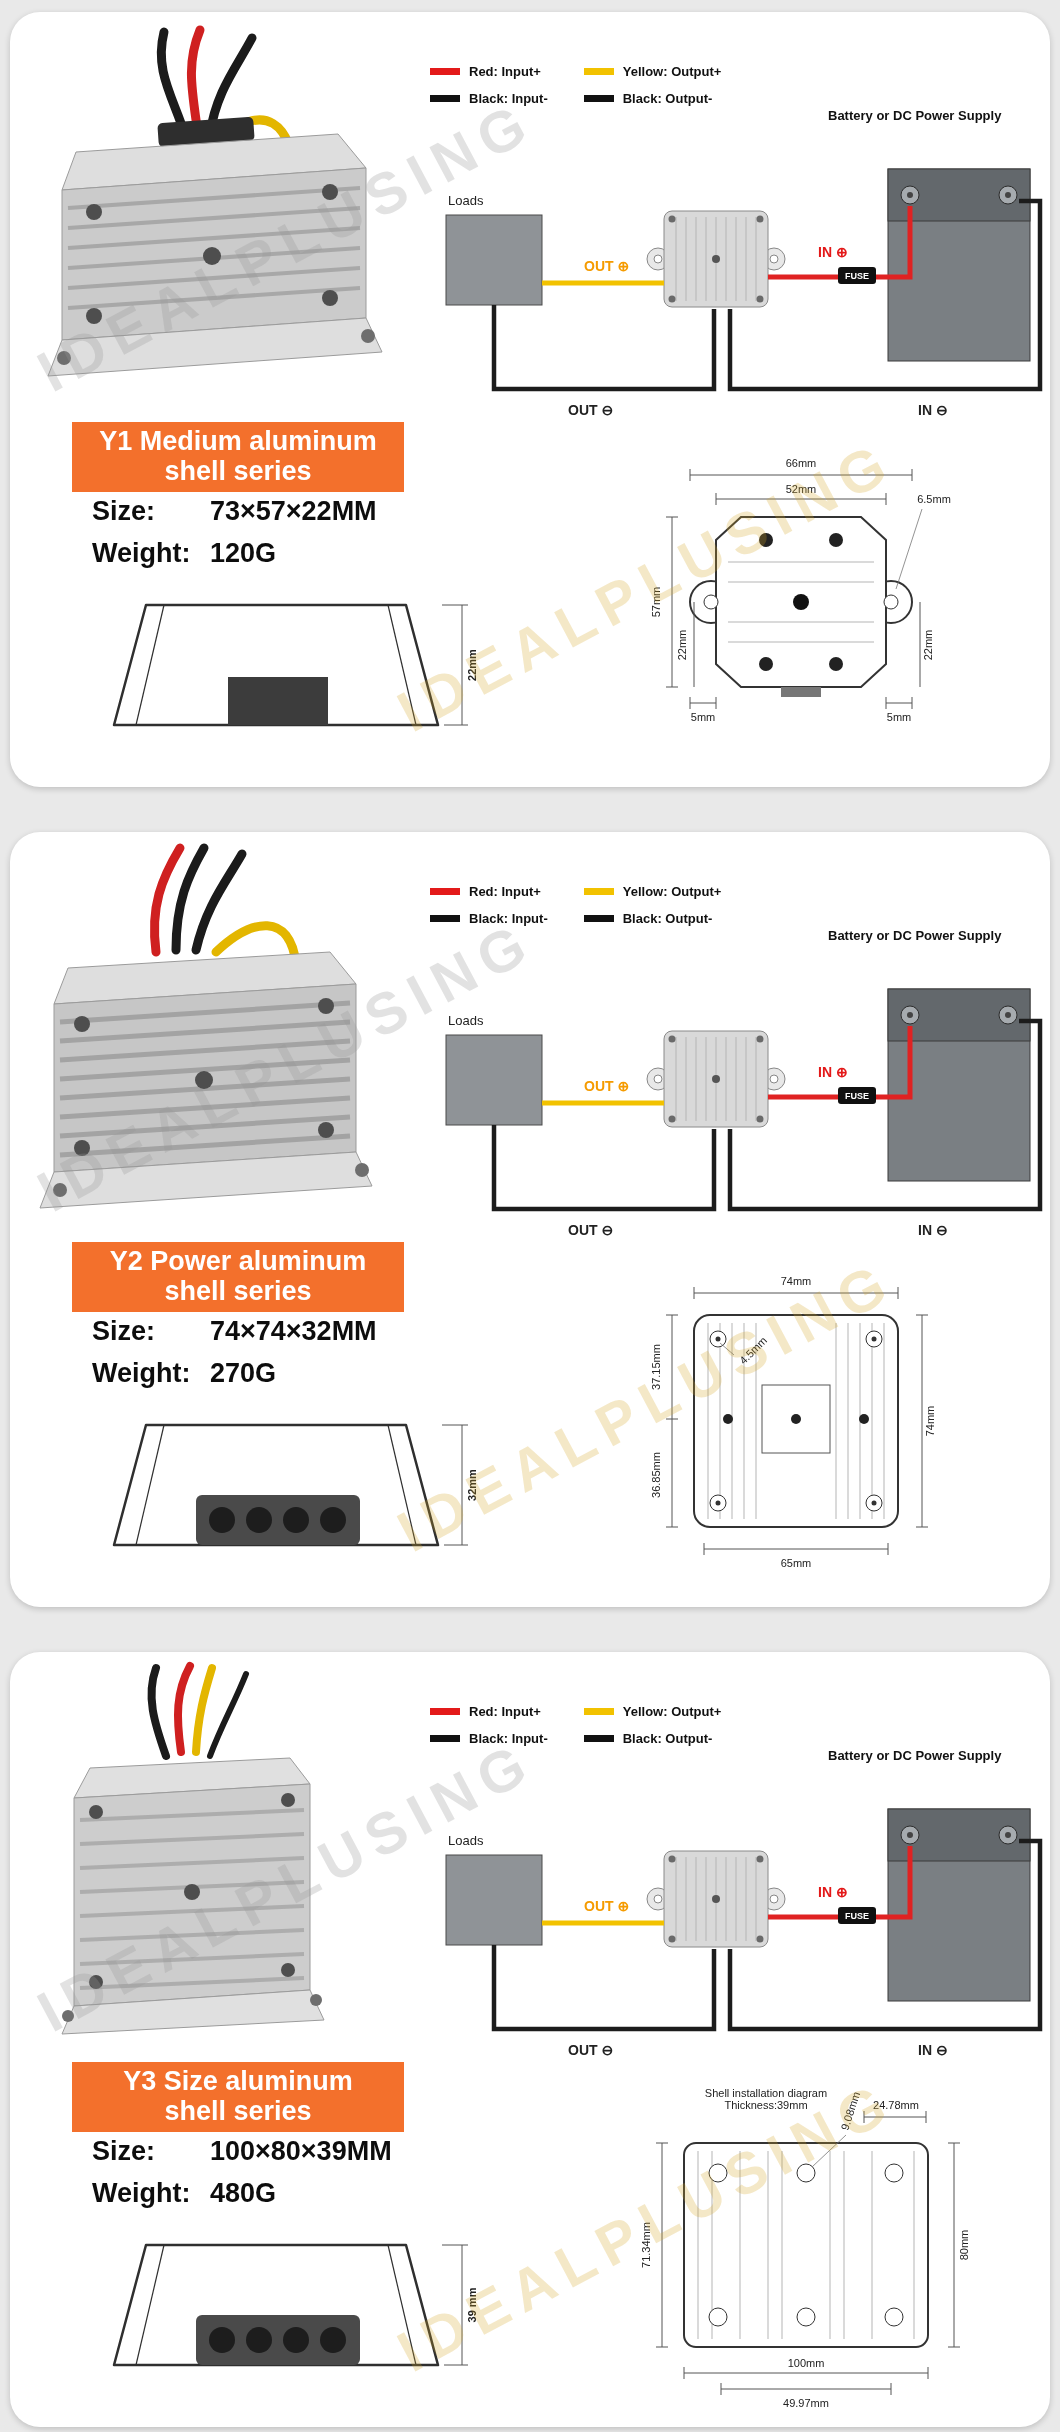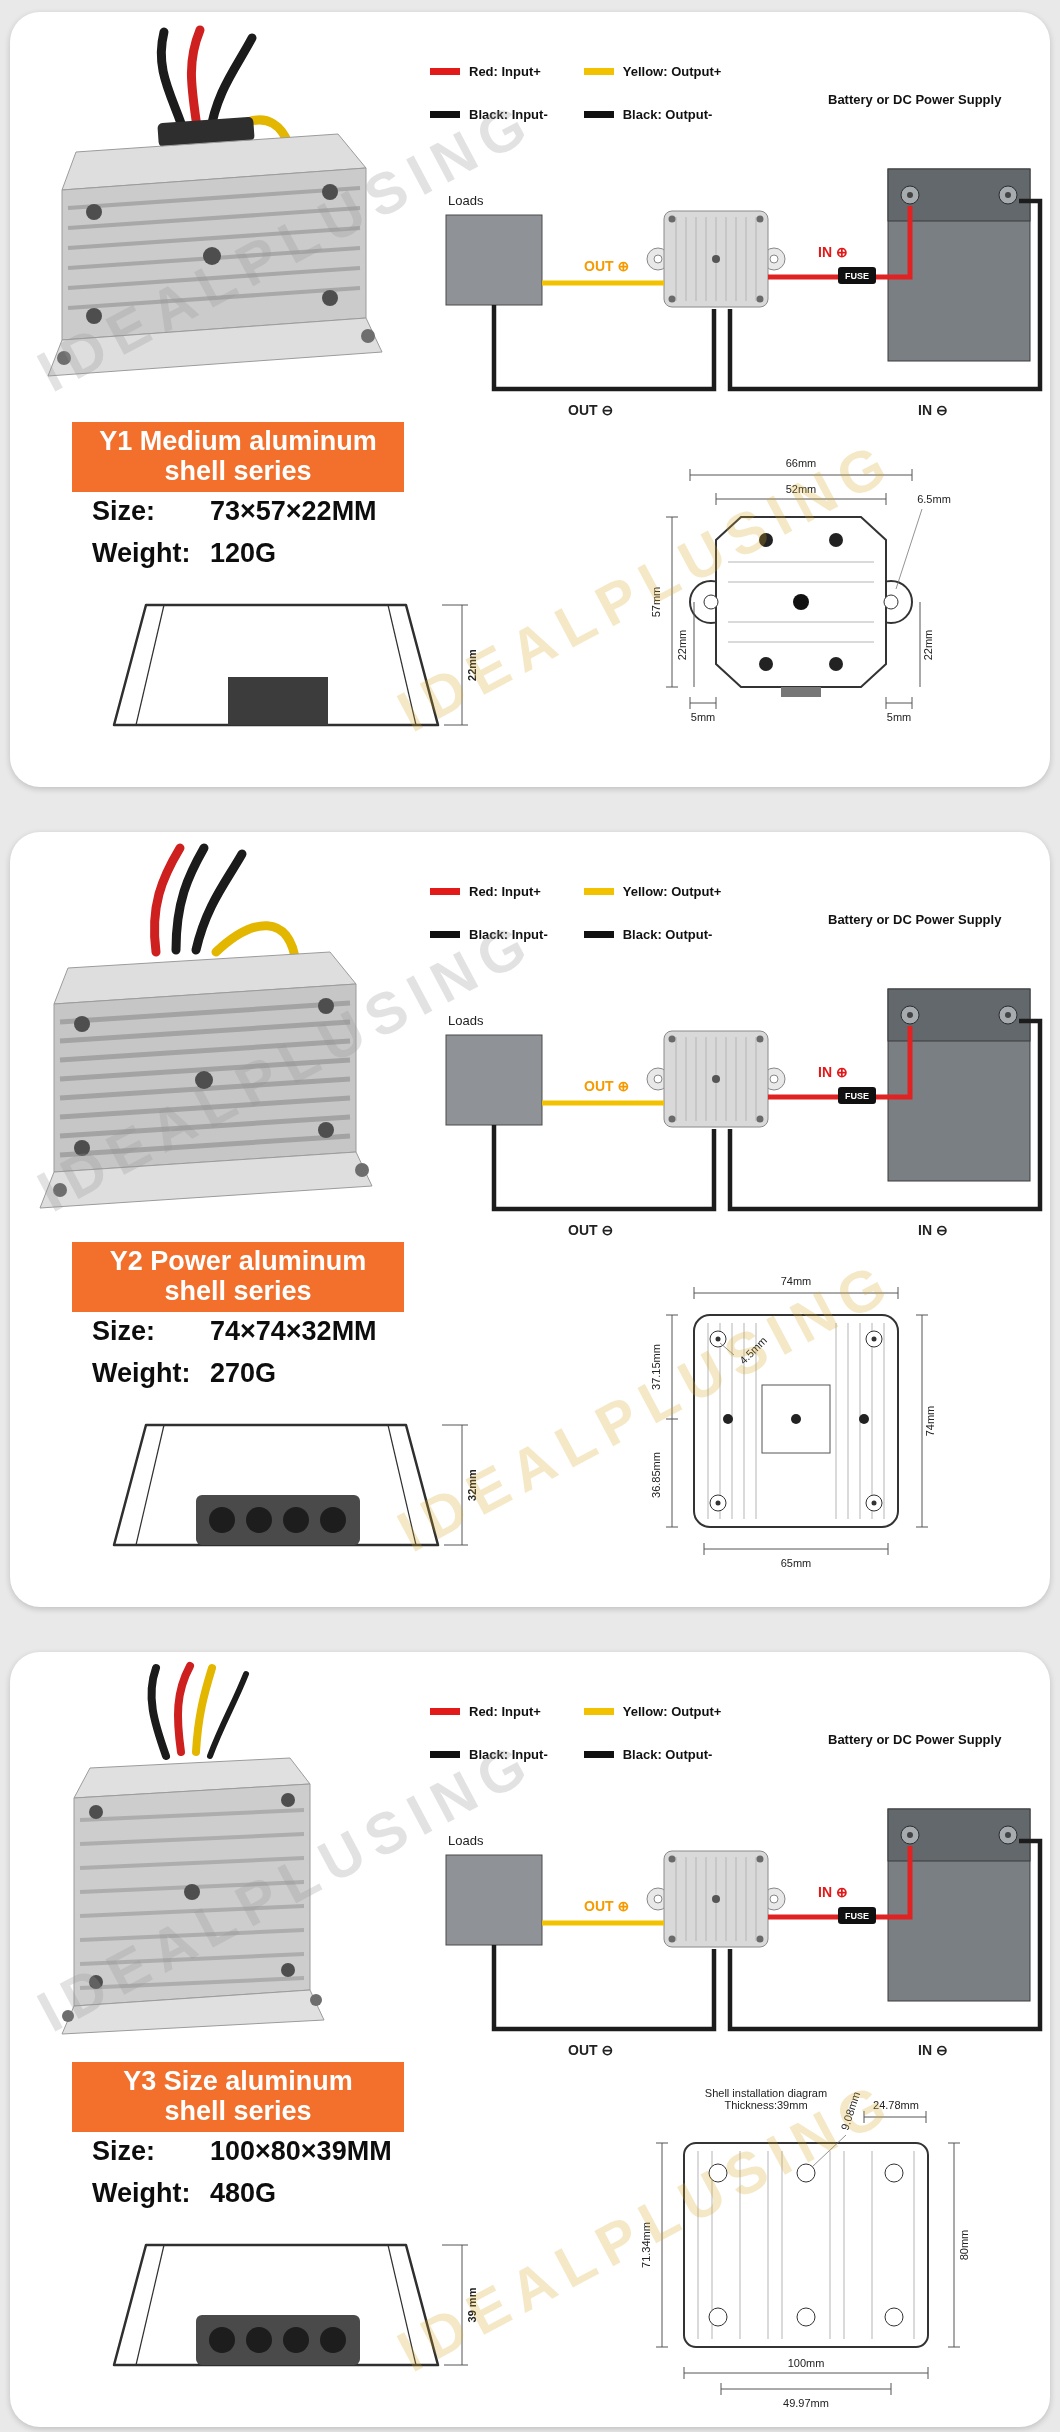--- a/index.html
+++ b/index.html
@@ -3,24 +3,24 @@
 <meta charset="utf-8">
 <style>
   html,body{margin:0;padding:0;background:#e9e9e9;}
   body{width:1060px;padding-top:12px;box-sizing:border-box;font-family:"Liberation Sans",sans-serif;overflow:hidden;}
   .card{position:relative;width:1040px;height:775px;background:#fff;border-radius:30px;margin:0 auto 45px;box-shadow:0 2px 6px rgba(0,0,0,.18);overflow:hidden;}
   .wm{position:absolute;font-weight:bold;font-size:58px;letter-spacing:10px;transform:rotate(-28deg);white-space:nowrap;pointer-events:none;z-index:5;}
   .wm-gray{color:rgba(150,150,150,.28);}
   .wm-gold{color:rgba(214,168,40,.26);}
   .photo{position:absolute;left:28px;top:8px;}
   .legend{position:absolute;left:420px;top:52px;display:flex;gap:36px;}
-  .legend-col{display:flex;flex-direction:column;gap:28px;}
+  .legend-col{display:flex;flex-direction:column;gap:12px;}
   .legend-item{display:flex;align-items:center;gap:9px;font-weight:bold;font-size:13px;color:#111;}
   .swatch{width:30px;height:7px;display:inline-block;}
-  .battery-caption{position:absolute;left:818px;top:80px;font-weight:bold;font-size:13px;color:#111;width:210px;}
+  .battery-caption{position:absolute;left:818px;top:96px;font-weight:bold;font-size:13px;color:#111;width:210px;}
   .wiring{position:absolute;left:408px;top:145px;}
   .banner{position:absolute;left:62px;top:393px;width:332px;background:#f3702c;color:#fff;font-weight:bold;font-size:27px;text-align:center;line-height:1.12;padding:4px 0 6px;margin-top:17px;}
   .spec{position:absolute;left:82px;display:flex;font-size:27px;font-weight:bold;color:#0d0d0d;margin-top:20px;}
   .spec-label{width:118px;}
   .side-svg{position:absolute;left:66px;top:565px;}
   .top-svg{position:absolute;left:606px;top:425px;}
   svg text{font-family:"Liberation Sans",sans-serif;}
   .dim{stroke:#555;stroke-width:1;}
   .lead{stroke:#777;stroke-width:.8;}
   .dimtext{font-size:11px;fill:#222;}

